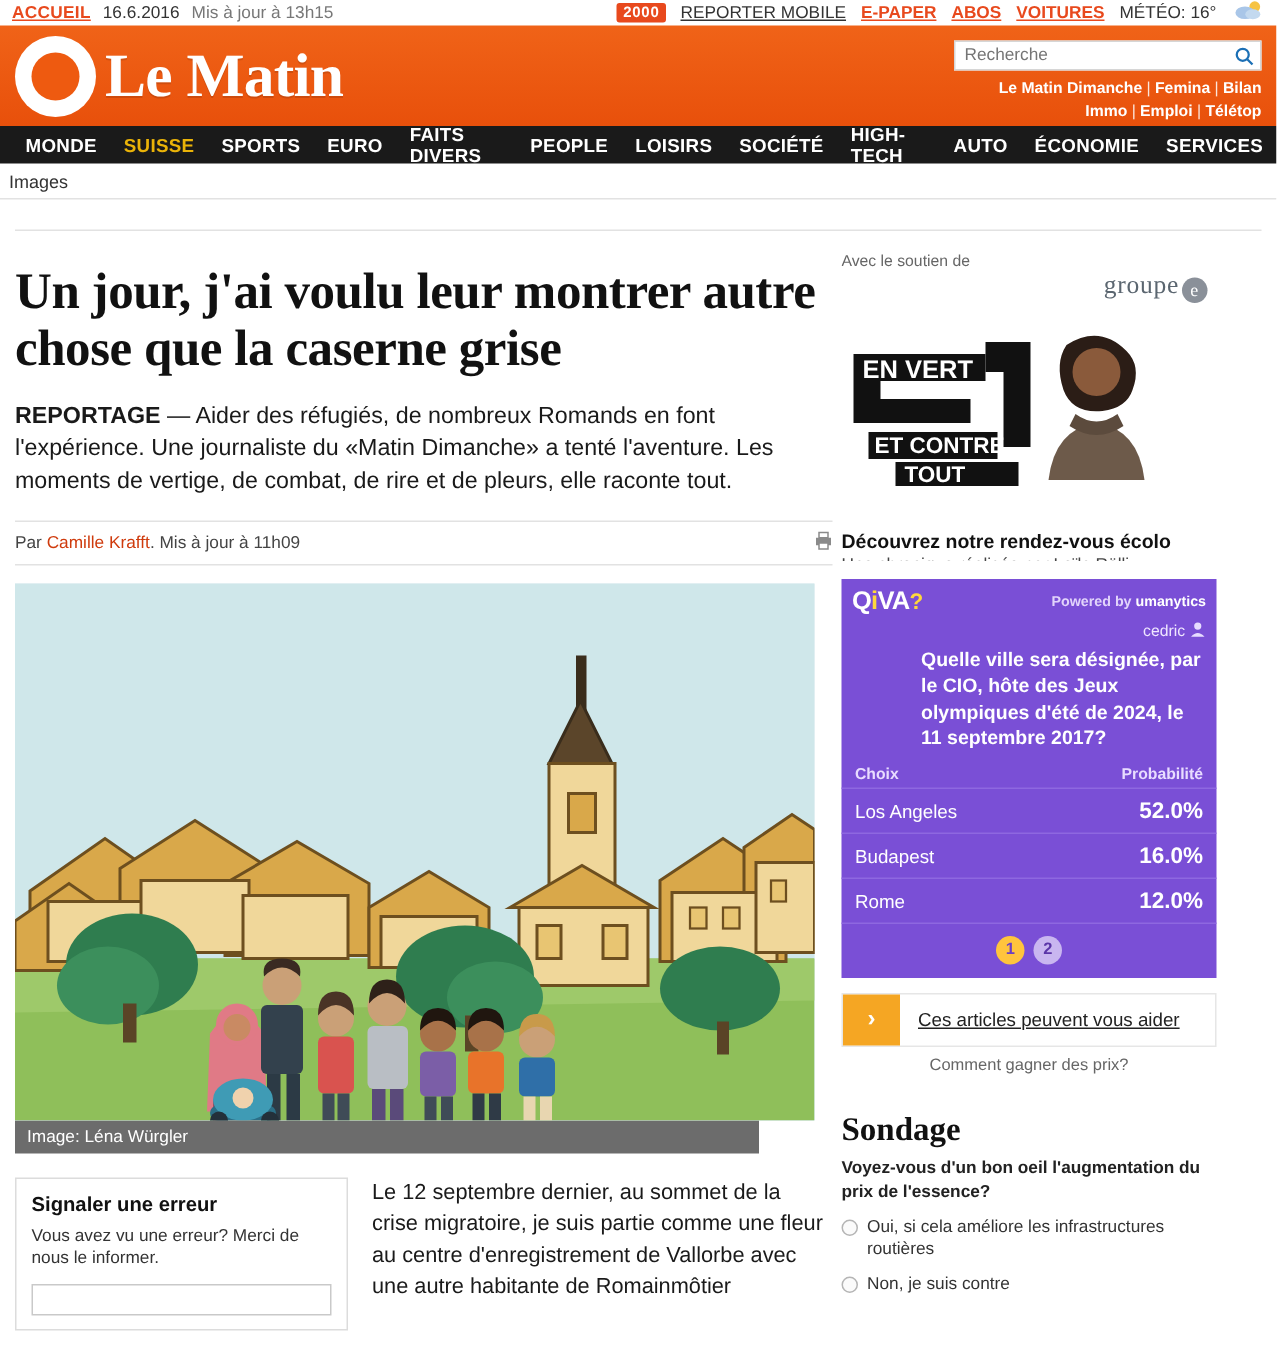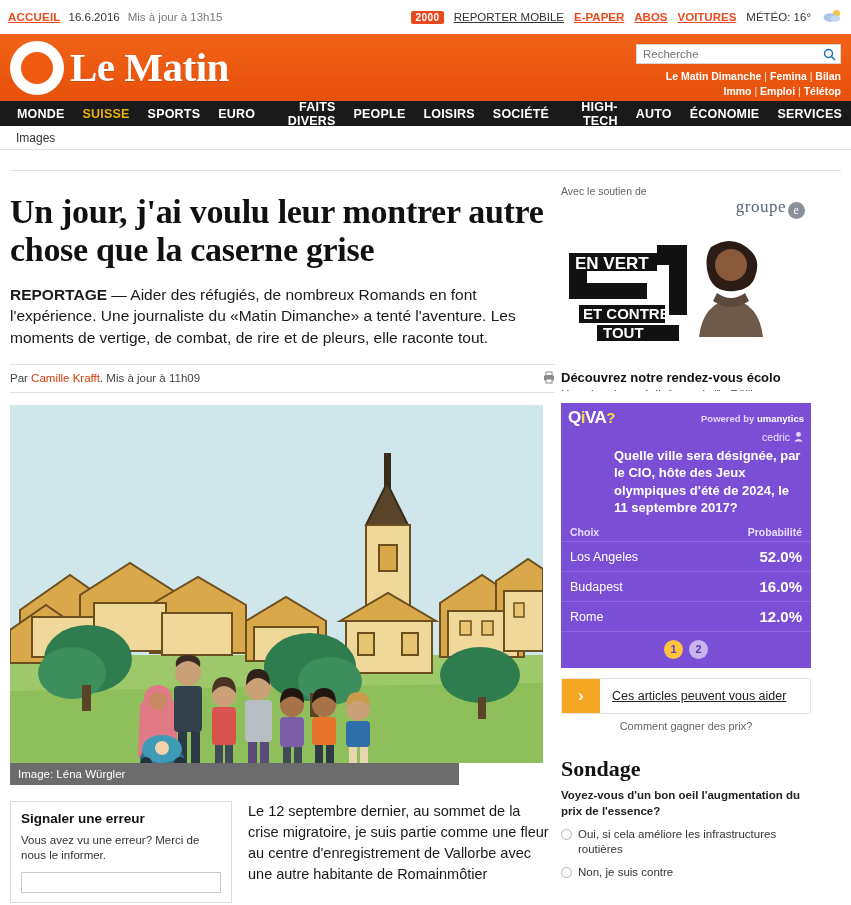--- a/index.html
+++ b/index.html
@@ -9,21 +9,21 @@
     height: 905px;
     overflow: hidden;
     background: #ffffff;
     font-family: "Liberation Sans", sans-serif;
     font-size: 13px;
     color: #222;
   }
 
   
   .topbar {
-    height: 34px;
+    height: 17px;
     display: flex;
     align-items: center;
     font-size: 11.5px;
     padding: 0 8px;
     border-bottom: 0;
   }
   .topbar a, .topbar span { white-space: nowrap; }
   .top-left { display: flex; align-items: center; gap: 8px; }
   .accueil { color: #e8491d; font-weight: bold; letter-spacing: .2px; }
   .topdate { color: #333; }
@@ -129,30 +129,29 @@
   }
   .mainnav .item {
     color: #fff;
     font-size: 12.5px;
     font-weight: bold;
     letter-spacing: .2px;
     padding: 0 9px;
     display: flex;
     align-items: center;
     text-transform: uppercase;
-    text-align: right;
   }
   .mainnav .item.active { color: #eab308; }
 
   
   .subnav {
     height: 24px;
     display: flex;
     align-items: center;
-    padding-left: 16px;
+    padding-left: 6px;
     font-size: 12px;
     color: #333;
     border-bottom: 1px solid #e2e2e2;
   }
 
   
   .wrap {
     display: flex;
     padding: 0 10px;
     gap: 6px;
@@ -196,21 +195,21 @@
     width: 533px;
     height: 358px;
     display: block;
     background: #cfe6ea;
   }
   .caption {
     background: #6c6c6c;
     color: #fff;
     font-size: 11.5px;
     padding: 5px 8px;
-    width: 449px;
+    width: 496px;
   }
 
   
   .below {
     display: flex;
     gap: 16px;
     margin-top: 16px;
   }
   .err-box {
     width: 222px;

